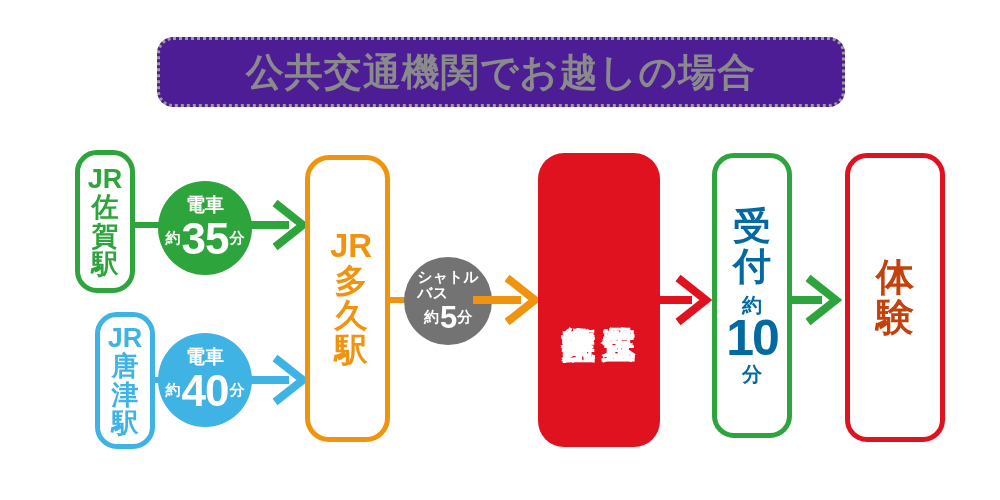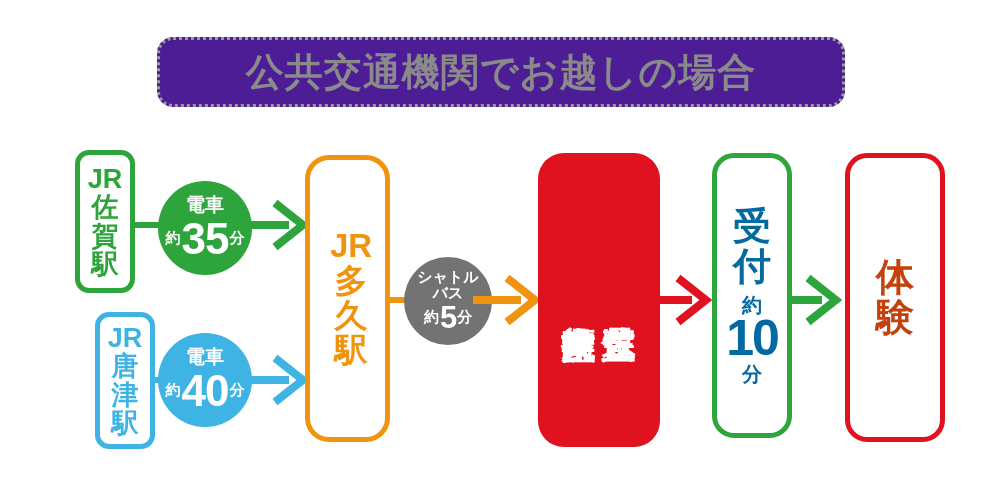--- a/index.html
+++ b/index.html
@@ -11,21 +11,21 @@
   .title-box{
     position:absolute;left:157px;top:37px;width:688px;height:70px;box-sizing:border-box;
     border:3px dotted #9b9b9b;border-radius:16px;
     display:flex;align-items:center;justify-content:center;background:#4c1d95;
   }
   .title-text{font-size:38px;color:#8a8a8a;letter-spacing:1px;font-weight:700;}
   
   .node{
     position:absolute;box-sizing:border-box;background:#fff;
     display:flex;flex-direction:column;align-items:center;justify-content:center;
-    border-style:solid;border-width:5px;border-radius:14px;text-align:center;
+    border-style:solid;border-width:5px;border-radius:22px;text-align:center;
   }
   .vlabel{display:inline-block;word-break:break-all;text-align:center;line-height:1.05;}
   .node-saga   {left:75px;top:150px;width:60px;height:143px;border-color:#2ea43c;color:#2ea43c;}
   .node-karatsu{left:75px;top:312px;width:60px;height:137px;border-color:#3eb3e4;color:#3eb3e4;margin-left:20px;}
   .node-saga .vlabel,.node-karatsu .vlabel{width:40px;font-size:27px;}
   .node-taku   {left:305px;top:155px;width:85px;height:287px;border-color:#f0930f;color:#f0930f;border-radius:24px;}
   .node-taku .vlabel{width:46px;font-size:33px;margin-left:7px;}
   .node-academy{
     left:538px;top:153px;width:122px;height:294px;border:none;border-radius:26px;
     background:#e0121f;color:#ffffff;
@@ -42,21 +42,21 @@
   .minutes-big{font-size:50px;line-height:0.95;letter-spacing:-2px;}
   .unit-small{font-size:20px;line-height:1;margin-top:2px;}
   
   .circle{
     position:absolute;border-radius:50%;color:#ffffff;
     display:flex;flex-direction:column;align-items:center;justify-content:center;
   }
   .circle-train-saga   {left:158px;top:181px;width:94px;height:94px;background:#2ea43c;}
   .circle-train-karatsu{left:158px;top:333px;width:94px;height:94px;background:#3eb3e4;}
   .circle-shuttle      {left:404px;top:257px;width:88px;height:88px;background:#737373;}
-  .vehicle{font-size:19px;line-height:1.08;white-space:pre-line;text-align:center;}
+  .vehicle{font-size:19px;line-height:1.08;white-space:pre-line;}
   .circle-shuttle .vehicle{font-size:15px;}
   .duration{display:flex;align-items:center;gap:1px;margin-top:1px;}
   .duration .approx,.duration .unit{font-size:15px;}
   .duration .minutes{font-size:44px;line-height:1;letter-spacing:-1px;}
   .circle-shuttle .duration .minutes{font-size:31px;}
   
   .connector{position:absolute;height:6px;}
   .conn-saga   {left:130px;top:222px;width:36px;background:#2ea43c;}
   .conn-karatsu{left:130px;top:377px;width:36px;background:#3eb3e4;}
   .conn-taku   {left:386px;top:297px;width:30px;background:#f0930f;}

